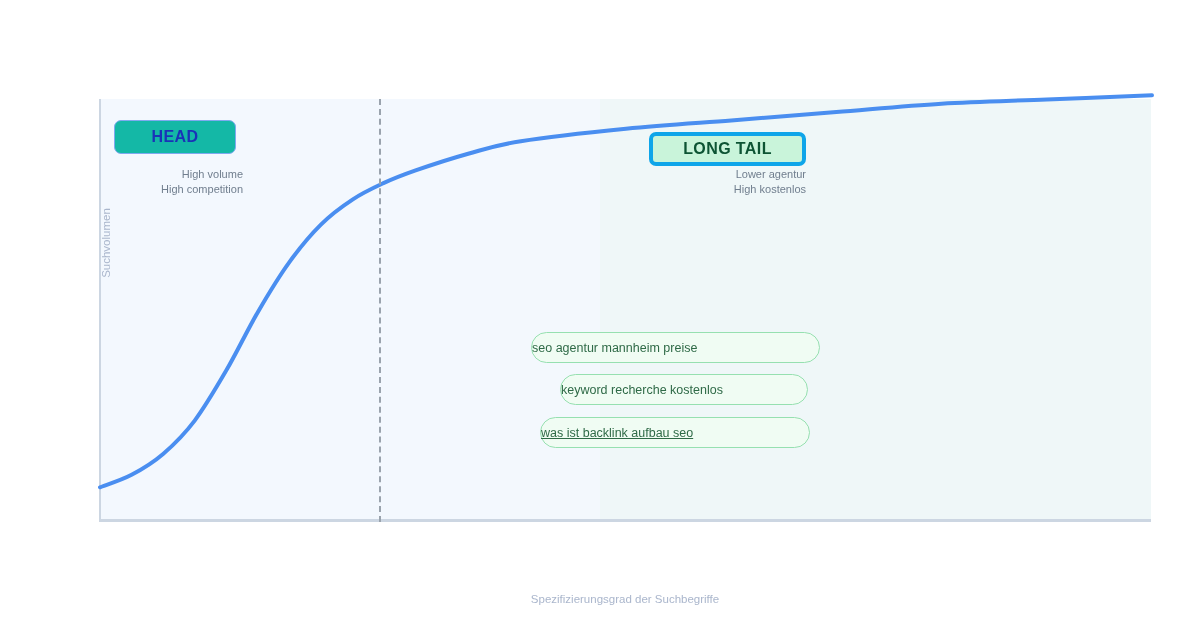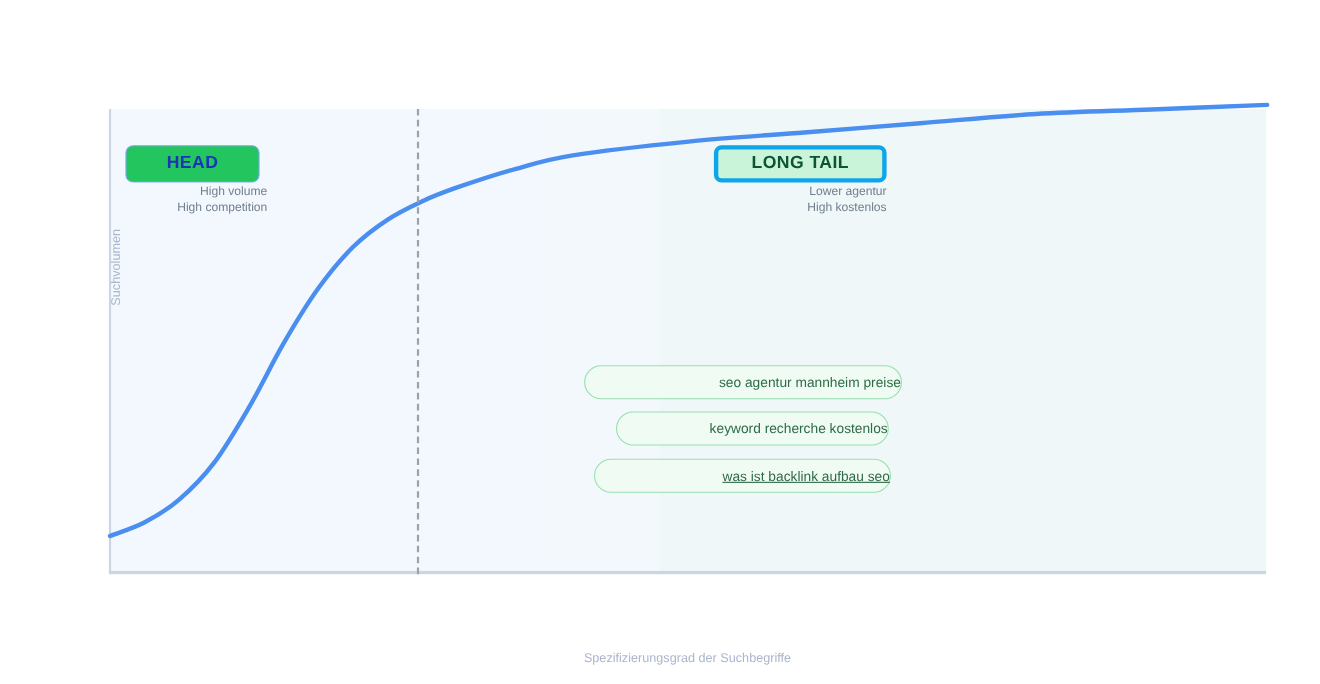--- a/index.html
+++ b/index.html
@@ -98,24 +98,24 @@
     align-items: center;
     justify-content: center;
     border-radius: 7px;
     font-size: 16px;
     font-weight: bold;
     letter-spacing: 0.4px;
     box-sizing: border-box;
   }
   .seg-badge.head {
     left: 114px;
-    top: 132px;
+    top: 120px;
     width: 122px;
     height: 34px;
-    background: #22c55e;
+    background: #14b8a6;
     border: 1px solid #7fa9f0;
     color: #1a33b8;
   }
   .seg-badge.tail {
     left: 649px;
     top: 132px;
     width: 157px;
     height: 34px;
     background: #c9f4da;
     border: 4px solid #0ea5e9;
@@ -139,21 +139,21 @@
     left: 656px;
     top: 167px;
     width: 150px;
   }
 
   
   .kw-pill {
     position: absolute;
     display: flex;
     align-items: center;
-    justify-content: flex-end;
+    justify-content: flex-start;
     box-sizing: border-box;
     background: #f0fcf3;
     border: 1.4px solid #96e0b0;
     border-radius: 999px;
     font-size: 12.5px;
     color: #2f6a47;
     height: 31px;
   }
   .kw-pill.p0 { left: 531px; top: 332px; width: 289px; }
   .kw-pill.p1 { left: 560px; top: 374px; width: 248px; }

